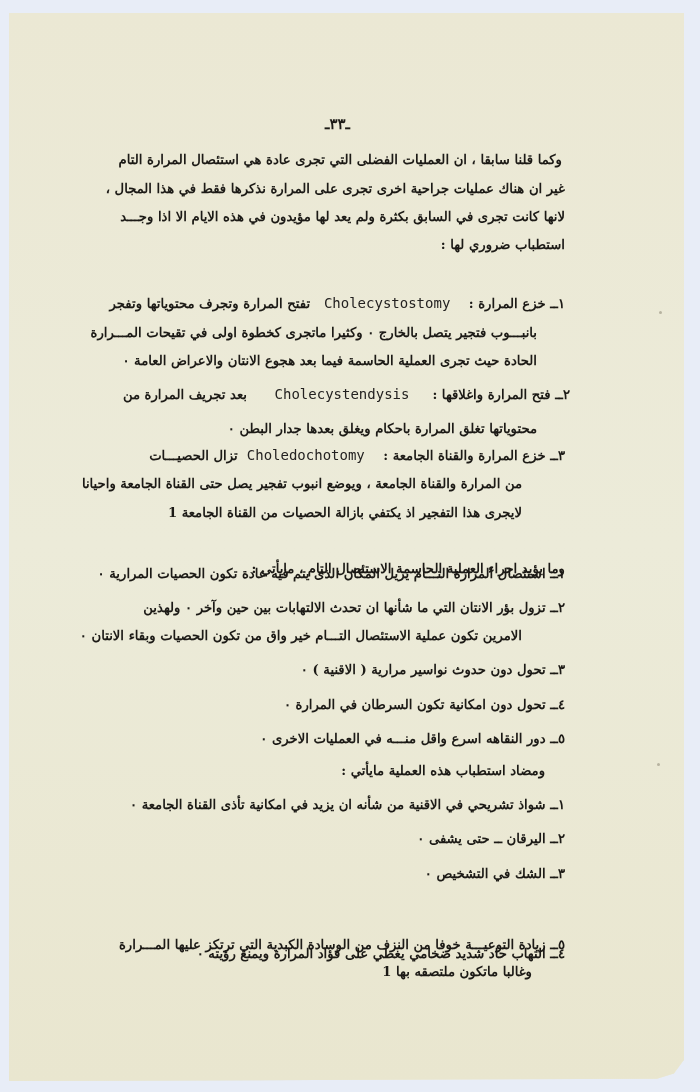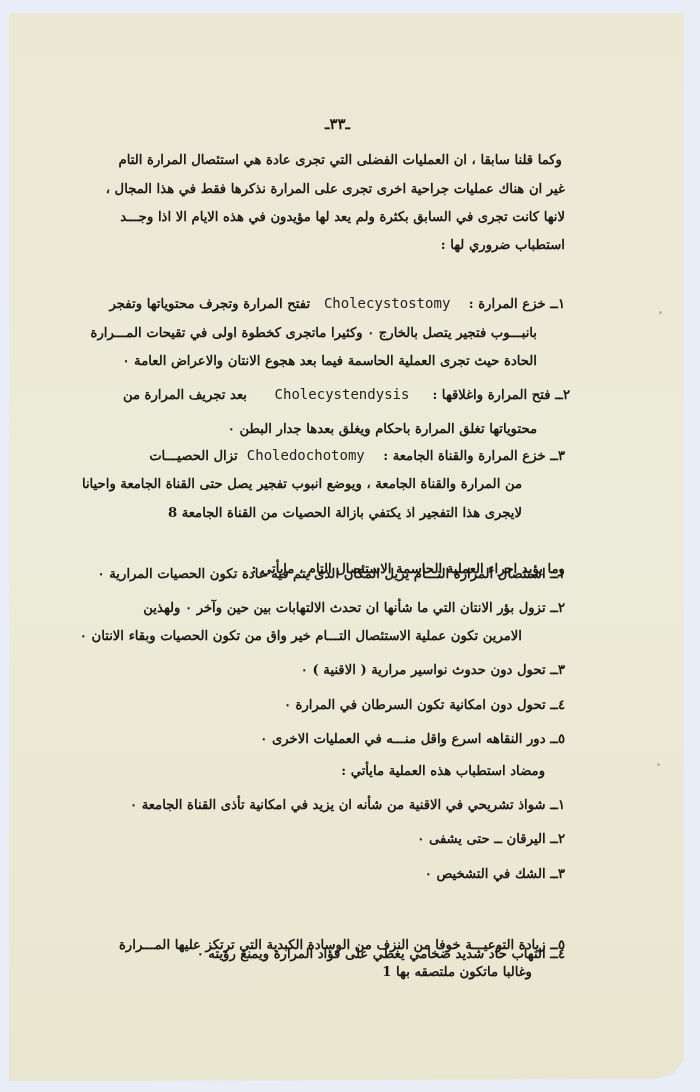--- a/index.html
+++ b/index.html
@@ -87,21 +87,21 @@
 </div>
 <div class="text line" style="right:163px; top:414px;margin-top:7px;">محتوياتها تغلق المرارة باحكام ويغلق بعدها جدار البطن ٠</div>
 
 <div class="text line" style="right:135px; top:447px;">
   <span>٣ــ</span>
   <span>خزع المرارة والقناة الجامعة :</span>
   &nbsp;&nbsp;&nbsp;<span class="latin">Choledochotomy</span>&nbsp;
   <span>تزال الحصيـــات</span>
 </div>
 <div class="text line" style="right:178px; top:476px;margin-left:12px;">من المرارة والقناة الجامعة ، ويوضع انبوب تفجير يصل حتى القناة الجامعة واحيانا</div>
-<div class="text line" style="right:178px; top:505px;">لايجرى هذا التفجير اذ يكتفي بازالة الحصيات من القناة الجامعة 8</div>
+<div class="text line" style="right:178px; top:505px;">لايجرى هذا التفجير اذ يكتفي بازالة الحصيات من القناة الجامعة 1</div>
 
 <div class="text line" style="right:135px; top:534px;margin-top:27px;">وما يؤيد اجراء العملية الحاسمة الاستئصال التام ، مايأتي :</div>
 
 <div class="text line" style="right:135px; top:566px;">
   <span>١ــ</span>
   <span>استئصال المرارة التـــام يزيل المكان الذى يتم فيه عادة تكون الحصيات المرارية ٠</span>
 </div>
 <div class="text line" style="right:135px; top:600px;">
   <span>٢ــ</span>
   <span>تزول بؤر الانتان التي ما شأنها ان تحدث الالتهابات بين حين وآخر ٠ ولهذين</span>

